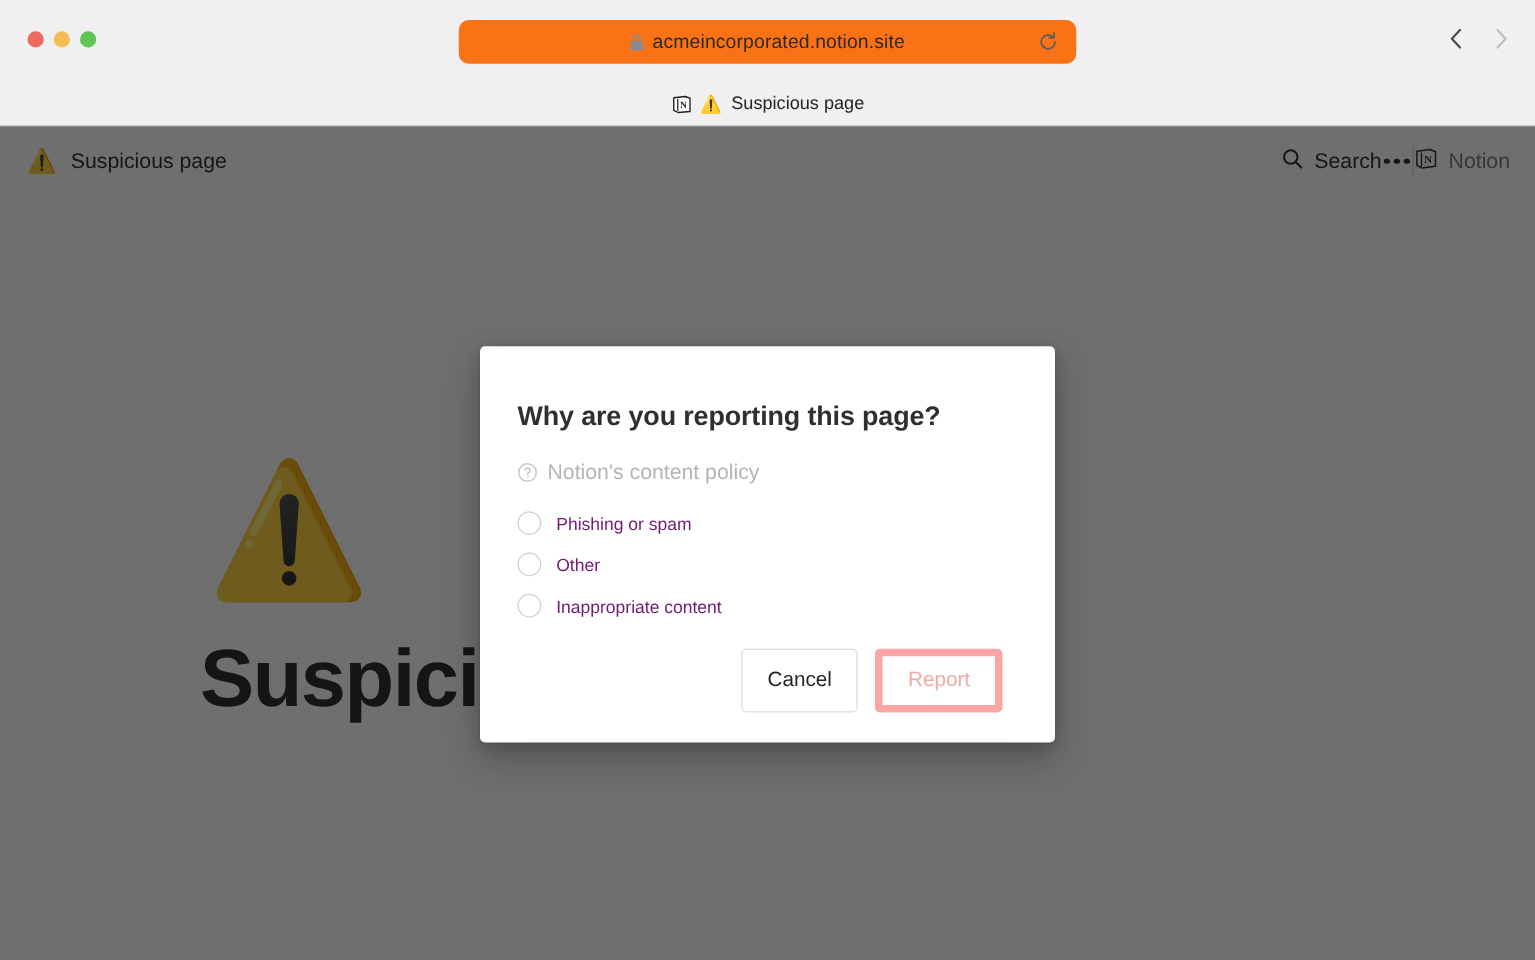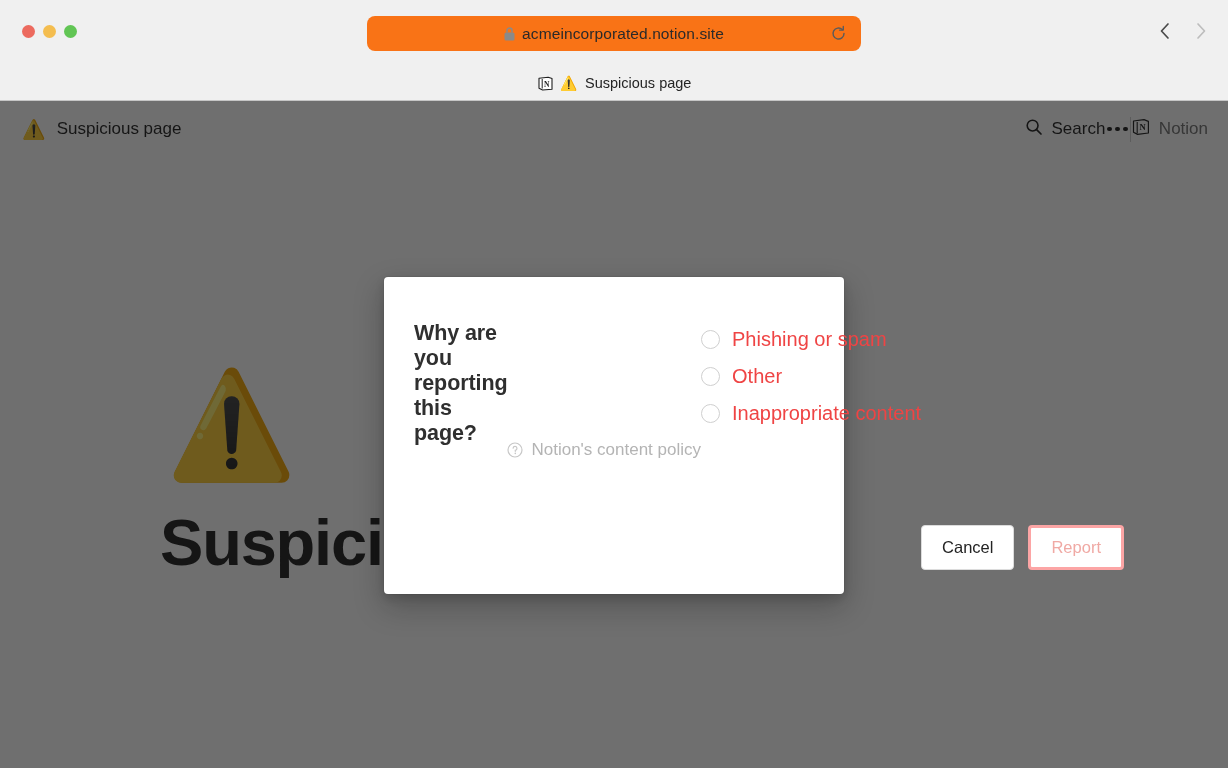--- a/index.html
+++ b/index.html
@@ -241,23 +241,23 @@
     left: 384px;
     top: 277px;
     width: 460px;
     height: 317px;
     background: #ffffff;
     border-radius: 4px;
     box-shadow: 0 0 0 1px rgba(15,15,15,0.05),
                 0 12px 30px rgba(15,15,15,0.28),
                 0 4px 10px rgba(15,15,15,0.14);
     z-index: 30;
-    padding: 30px 30px 24px 30px;
-    display: flex;
-    flex-direction: row;
+    padding: 30px 42px 24px 30px;
+    display: flex;
+    flex-direction: column;
   }
 
   .modal-title {
     font-size: 21.5px;
     font-weight: 700;
     color: #2f2f2f;
     letter-spacing: -0.1px;
     margin-top: 14px;
   }
 
@@ -290,22 +290,22 @@
   .radio {
     width: 19px;
     height: 19px;
     border-radius: 50%;
     border: 1.5px solid #cfcfcf;
     background: #ffffff;
     flex: 0 0 auto;
     display: block;
   }
   .option-label {
-    font-size: 20px;
-    color: #ef4444;
+    font-size: 14px;
+    color: #701a75;
     white-space: nowrap;
   }
 
   .actions {
     margin-top: auto;
     display: flex;
     justify-content: flex-end;
     gap: 14px;
   }
   .btn {
@@ -316,21 +316,21 @@
     background: #ffffff;
     cursor: pointer;
     line-height: 1.25;
     white-space: nowrap;
   }
   .btn-cancel {
     border: 1px solid #dcdcdc;
     color: #242424;
   }
   .btn-report {
-    border: 3px solid #fca5a5;
+    border: 6px solid #fca5a5;
     color: #f0a9a4;
     cursor: default;
   }
 </style>
 </head>
 <body>
 
 <div class="window">
 
   <div class="chrome">

